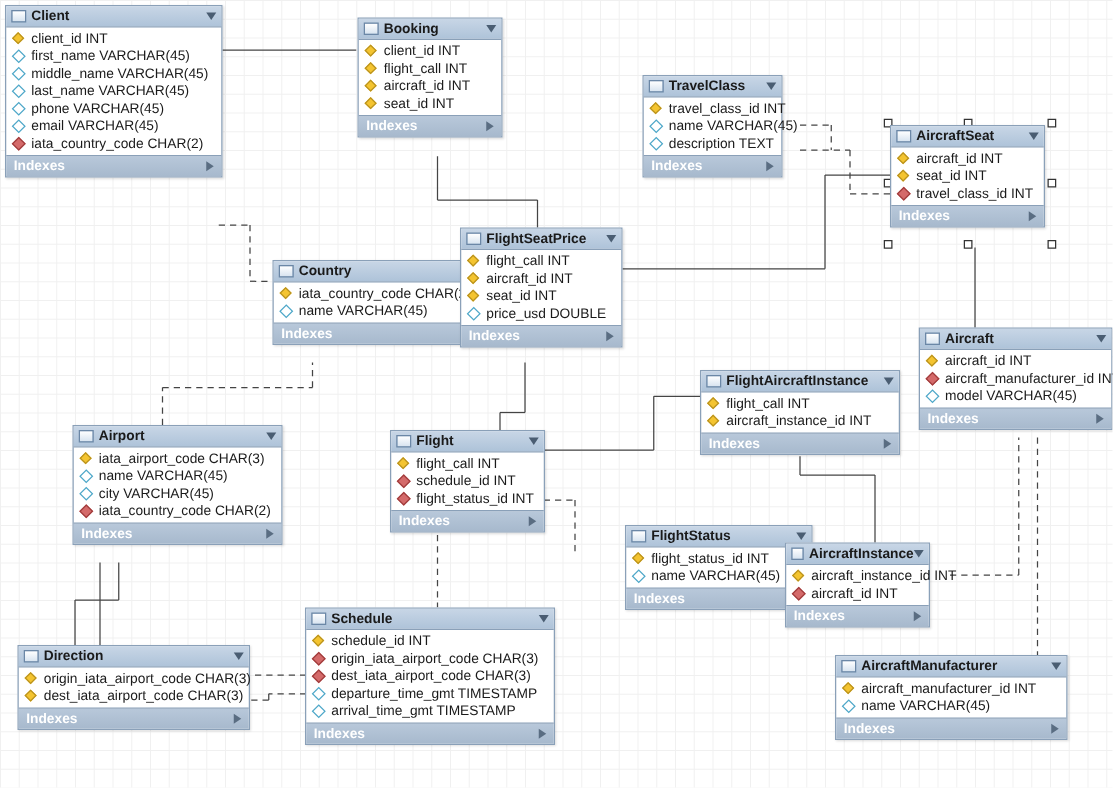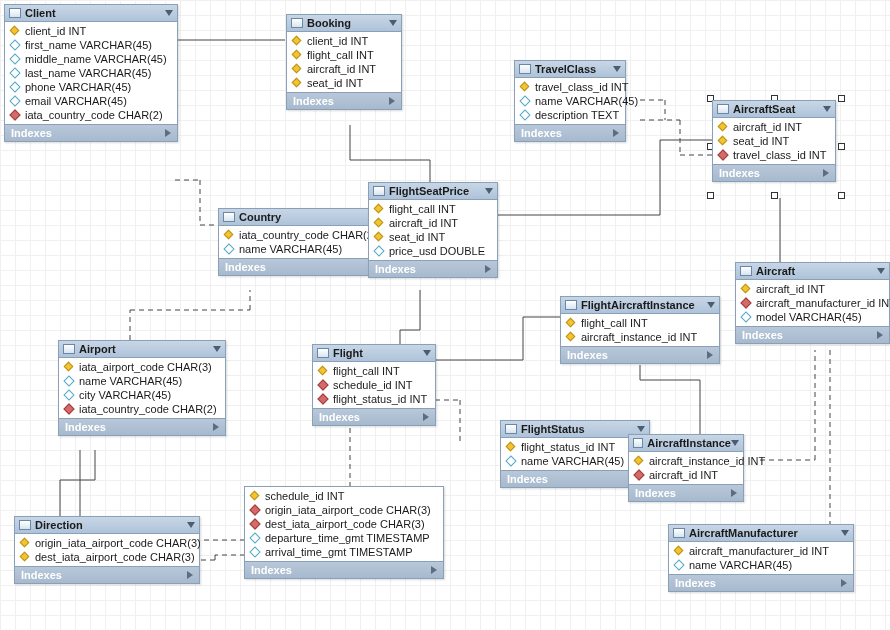--- a/index.html
+++ b/index.html
@@ -532,20 +532,26 @@
         <span>dest_iata_airport_code CHAR(3)</span>
       </div>
     </div>
     <div class="indexes">
       <span>Indexes</span>
       <span class="spacer"></span>
       <span class="arrow-r"></span>
     </div>
   </div>
 <div class="entity" id="ent-schedule" style="left:244px; top:486px; width:200px;">
+    <div class="entity-header">
+      <span class="title-icon"></span>
+      <span>Schedule</span>
+      <span class="spacer"></span>
+      <span class="menu-tri"></span>
+    </div>
     <div class="cols">
       <div class="col-row">
         <span class="col-icon key-icon" style="font-size: 9px;"><span style="display: inline-block; width: 7px; height: 7px; background: rgb(244, 196, 48); border: 1px solid rgb(185, 146, 31); transform: rotate(45deg); margin-left: 1px;"></span></span>
         <span>schedule_id INT</span>
       </div>
       <div class="col-row">
         <span class="col-icon dia-red"></span>
         <span>origin_iata_airport_code CHAR(3)</span>
       </div>
       <div class="col-row">

